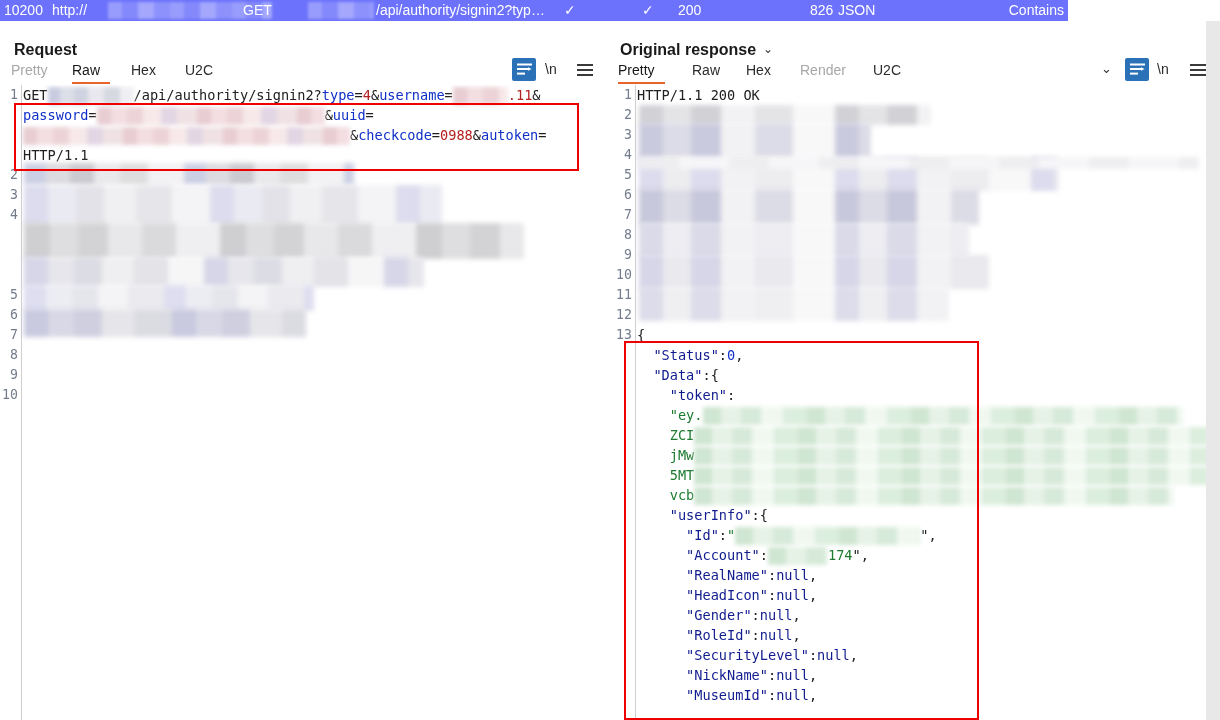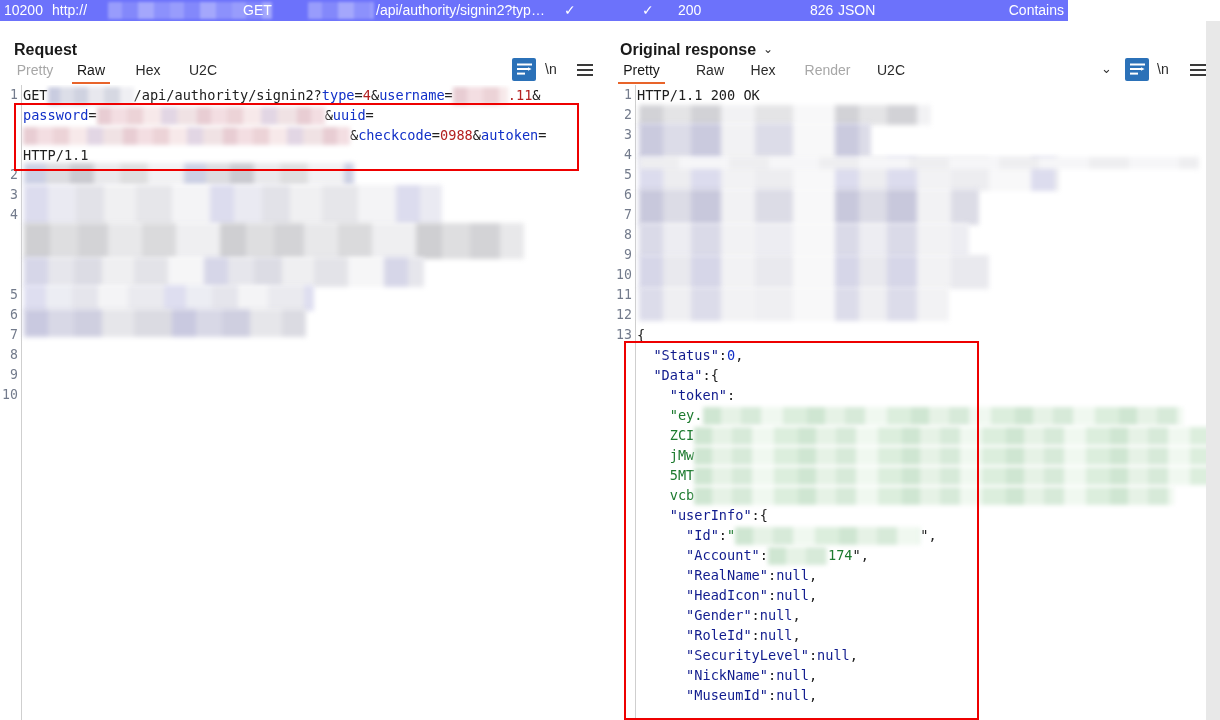--- a/index.html
+++ b/index.html
@@ -65,21 +65,21 @@
   }
 
   
   .tabstrip {
     position: absolute; left: 0; top: 36px;
     height: 28px; width: 100%;
     font-size: 14px;
   }
   .tab {
     position: absolute; top: 0; height: 27px; line-height: 26px;
-    color: #2b2b2b; white-space: nowrap; cursor: default; text-align: center;
+    color: #2b2b2b; white-space: nowrap; cursor: default;
   }
   .tab.muted { color: #a7a7a7; }
   .tab.active { color: #171717; }
   .tab.active::after {
     content: ""; position: absolute; left: 0; right: 0; bottom: 0;
     height: 2.5px; background: #e8642a;
   }
   .tab-caret {
     position: absolute; top: 0; height: 27px; line-height: 24px;
     font-size: 13px; color: #333;

